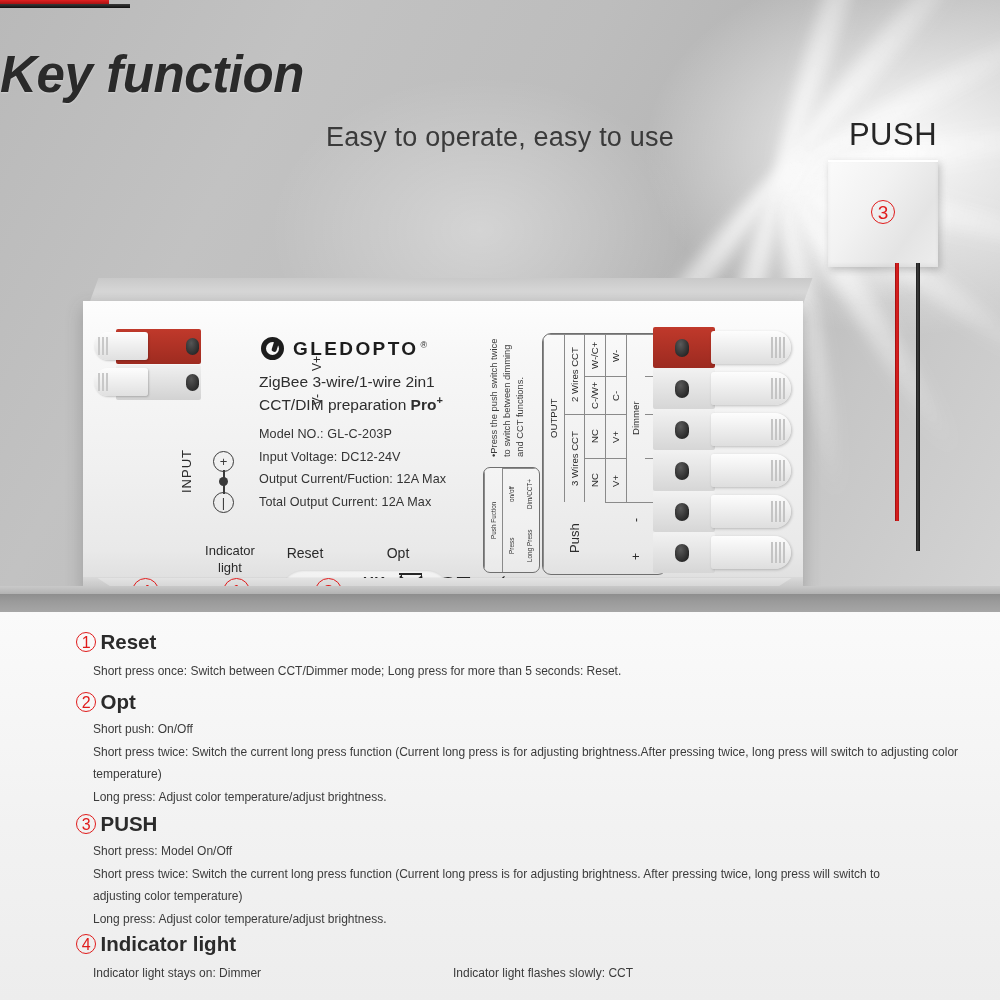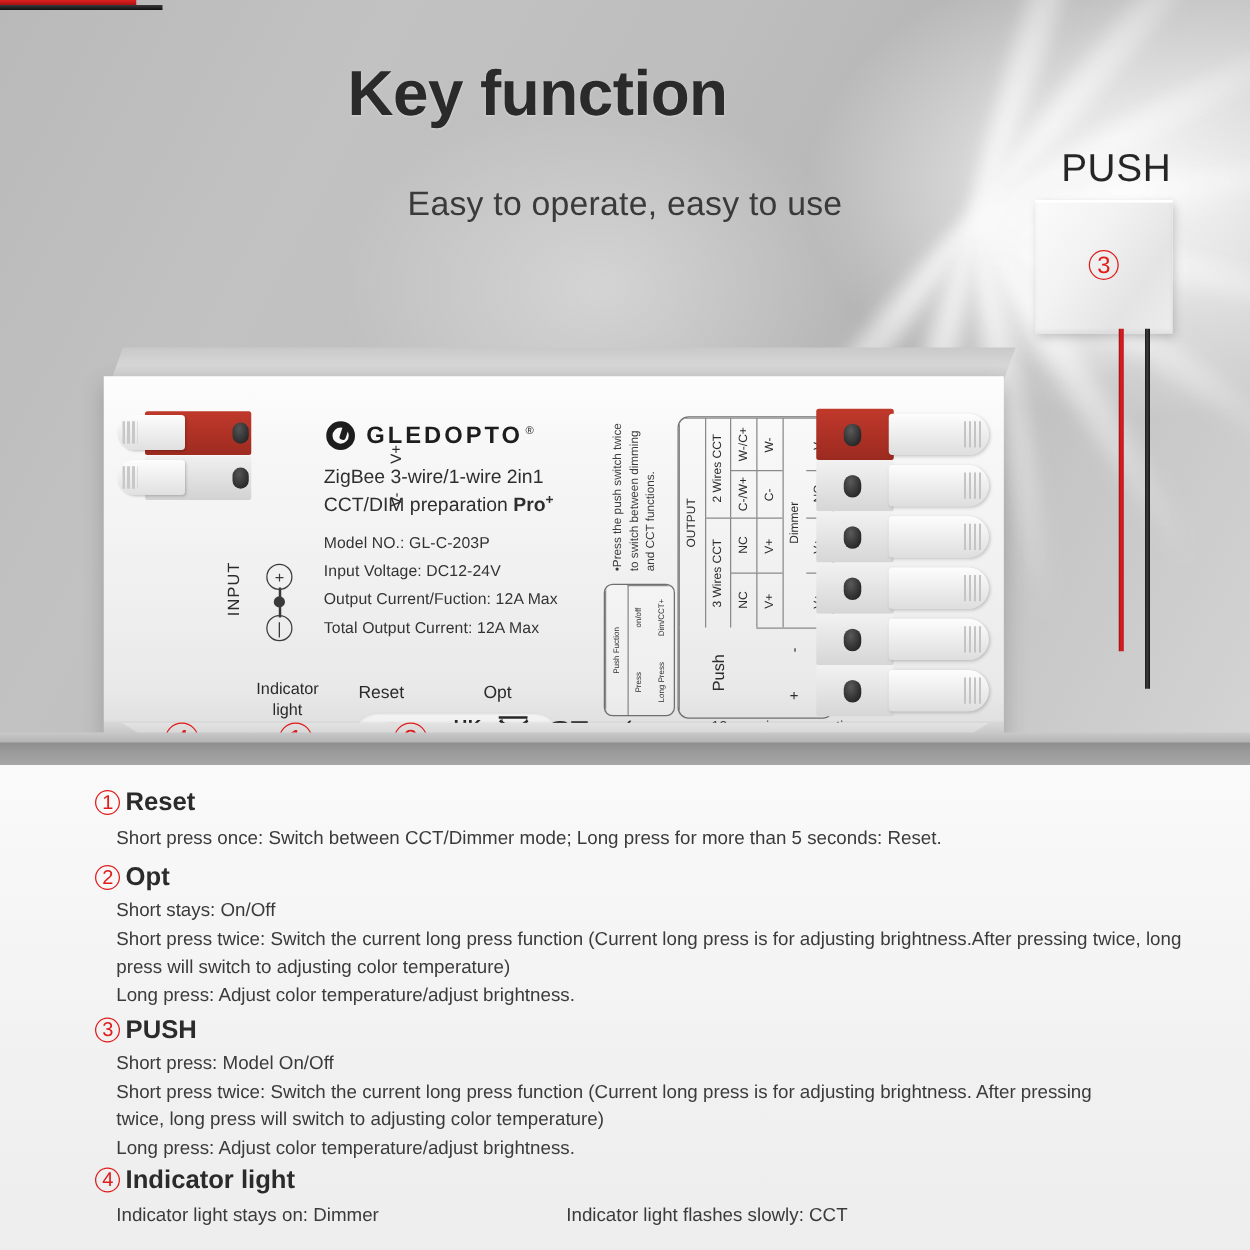--- a/index.html
+++ b/index.html
@@ -29,26 +29,27 @@
     border-radius:50%;
   }
   #glowdot{
     position:absolute;right:40px;top:120px;width:190px;height:190px;border-radius:50%;
     background:radial-gradient(circle,rgba(255,255,255,.95) 0%,rgba(255,255,255,0) 68%);
     filter:blur(4px);
   }
 
   h1#title{
     position:absolute;left:0;top:47px;width:860px;margin:0;
-    text-align:center;font-size:51px;line-height:56px;font-weight:bold;
+    text-align:left;font-size:51px;line-height:56px;font-weight:bold;
     color:#2a2a2a;letter-spacing:-.4px;
     text-shadow:0 1px 2px rgba(255,255,255,.35);
+    font-style:italic;
   }
   #subtitle{
-    position:absolute;left:0;top:148px;width:1000px;text-align:center;
+    position:absolute;left:0;top:122px;width:1000px;text-align:center;
     font-size:27px;color:#3a3a3a;letter-spacing:.2px;
   }
 
   
   #push-label{
     position:absolute;left:808px;top:117px;width:170px;text-align:center;
     font-size:31px;color:#262626;letter-spacing:.5px;
   }
   #push-switch{
     position:absolute;left:828px;top:160px;width:110px;height:105px;
@@ -221,21 +222,21 @@
 
   
   .callout{position:absolute;font-size:21px;color:#e01b1b;}
 
   
   #bottom{position:absolute;left:0;top:612px;width:1000px;height:388px;
     background:linear-gradient(180deg,#fafafa 0%,#f2f2f2 55%,#ededed 100%);}
   .sec-head{position:absolute;left:76px;font-size:20.5px;font-weight:bold;color:#2b2b2b;
     display:flex;align-items:center;gap:2px;white-space:nowrap;}
   .sec-head .circnum{font-size:16px;font-weight:normal;margin-right:2px;}
-  .sec-body{position:absolute;left:93px;width:876px;font-size:15px;color:#3b3b3b;line-height:22.5px;}
+  .sec-body{position:absolute;left:93px;width:876px;font-size:12px;color:#3b3b3b;line-height:22.5px;}
   .two-col{display:flex;}
   .two-col span:first-child{width:360px;}
 </style>
 </head>
 <body>
 
 <div id="hero">
   <div id="streaks">
     <div class="fr" style="transform:rotate(-72deg)"></div>
     <div class="fr" style="transform:rotate(-50deg)"></div>
@@ -439,21 +440,21 @@
   </div>
   <div class="sec-body" style="top:48px">
     <div>Short press once: Switch between CCT/Dimmer mode; Long press for more than 5 seconds: Reset.</div>
   </div>
 
   <div class="sec-head" style="top:78px">
     <span class="circnum">2</span>
       <span>Opt</span>
   </div>
   <div class="sec-body" style="top:106px">
-    <div>Short stays: On/Off</div>
+    <div>Short push: On/Off</div>
     <div>Short press twice: Switch the current long press function (Current long press is for adjusting brightness.After pressing twice, long press will switch to adjusting color temperature)</div>
     <div>Long press: Adjust color temperature/adjust brightness.</div>
   </div>
 
   <div class="sec-head" style="top:200px">
     <span class="circnum">3</span>
       <span>PUSH</span>
   </div>
   <div class="sec-body" style="top:228px;width:800px">
     <div>Short press: Model On/Off</div>

